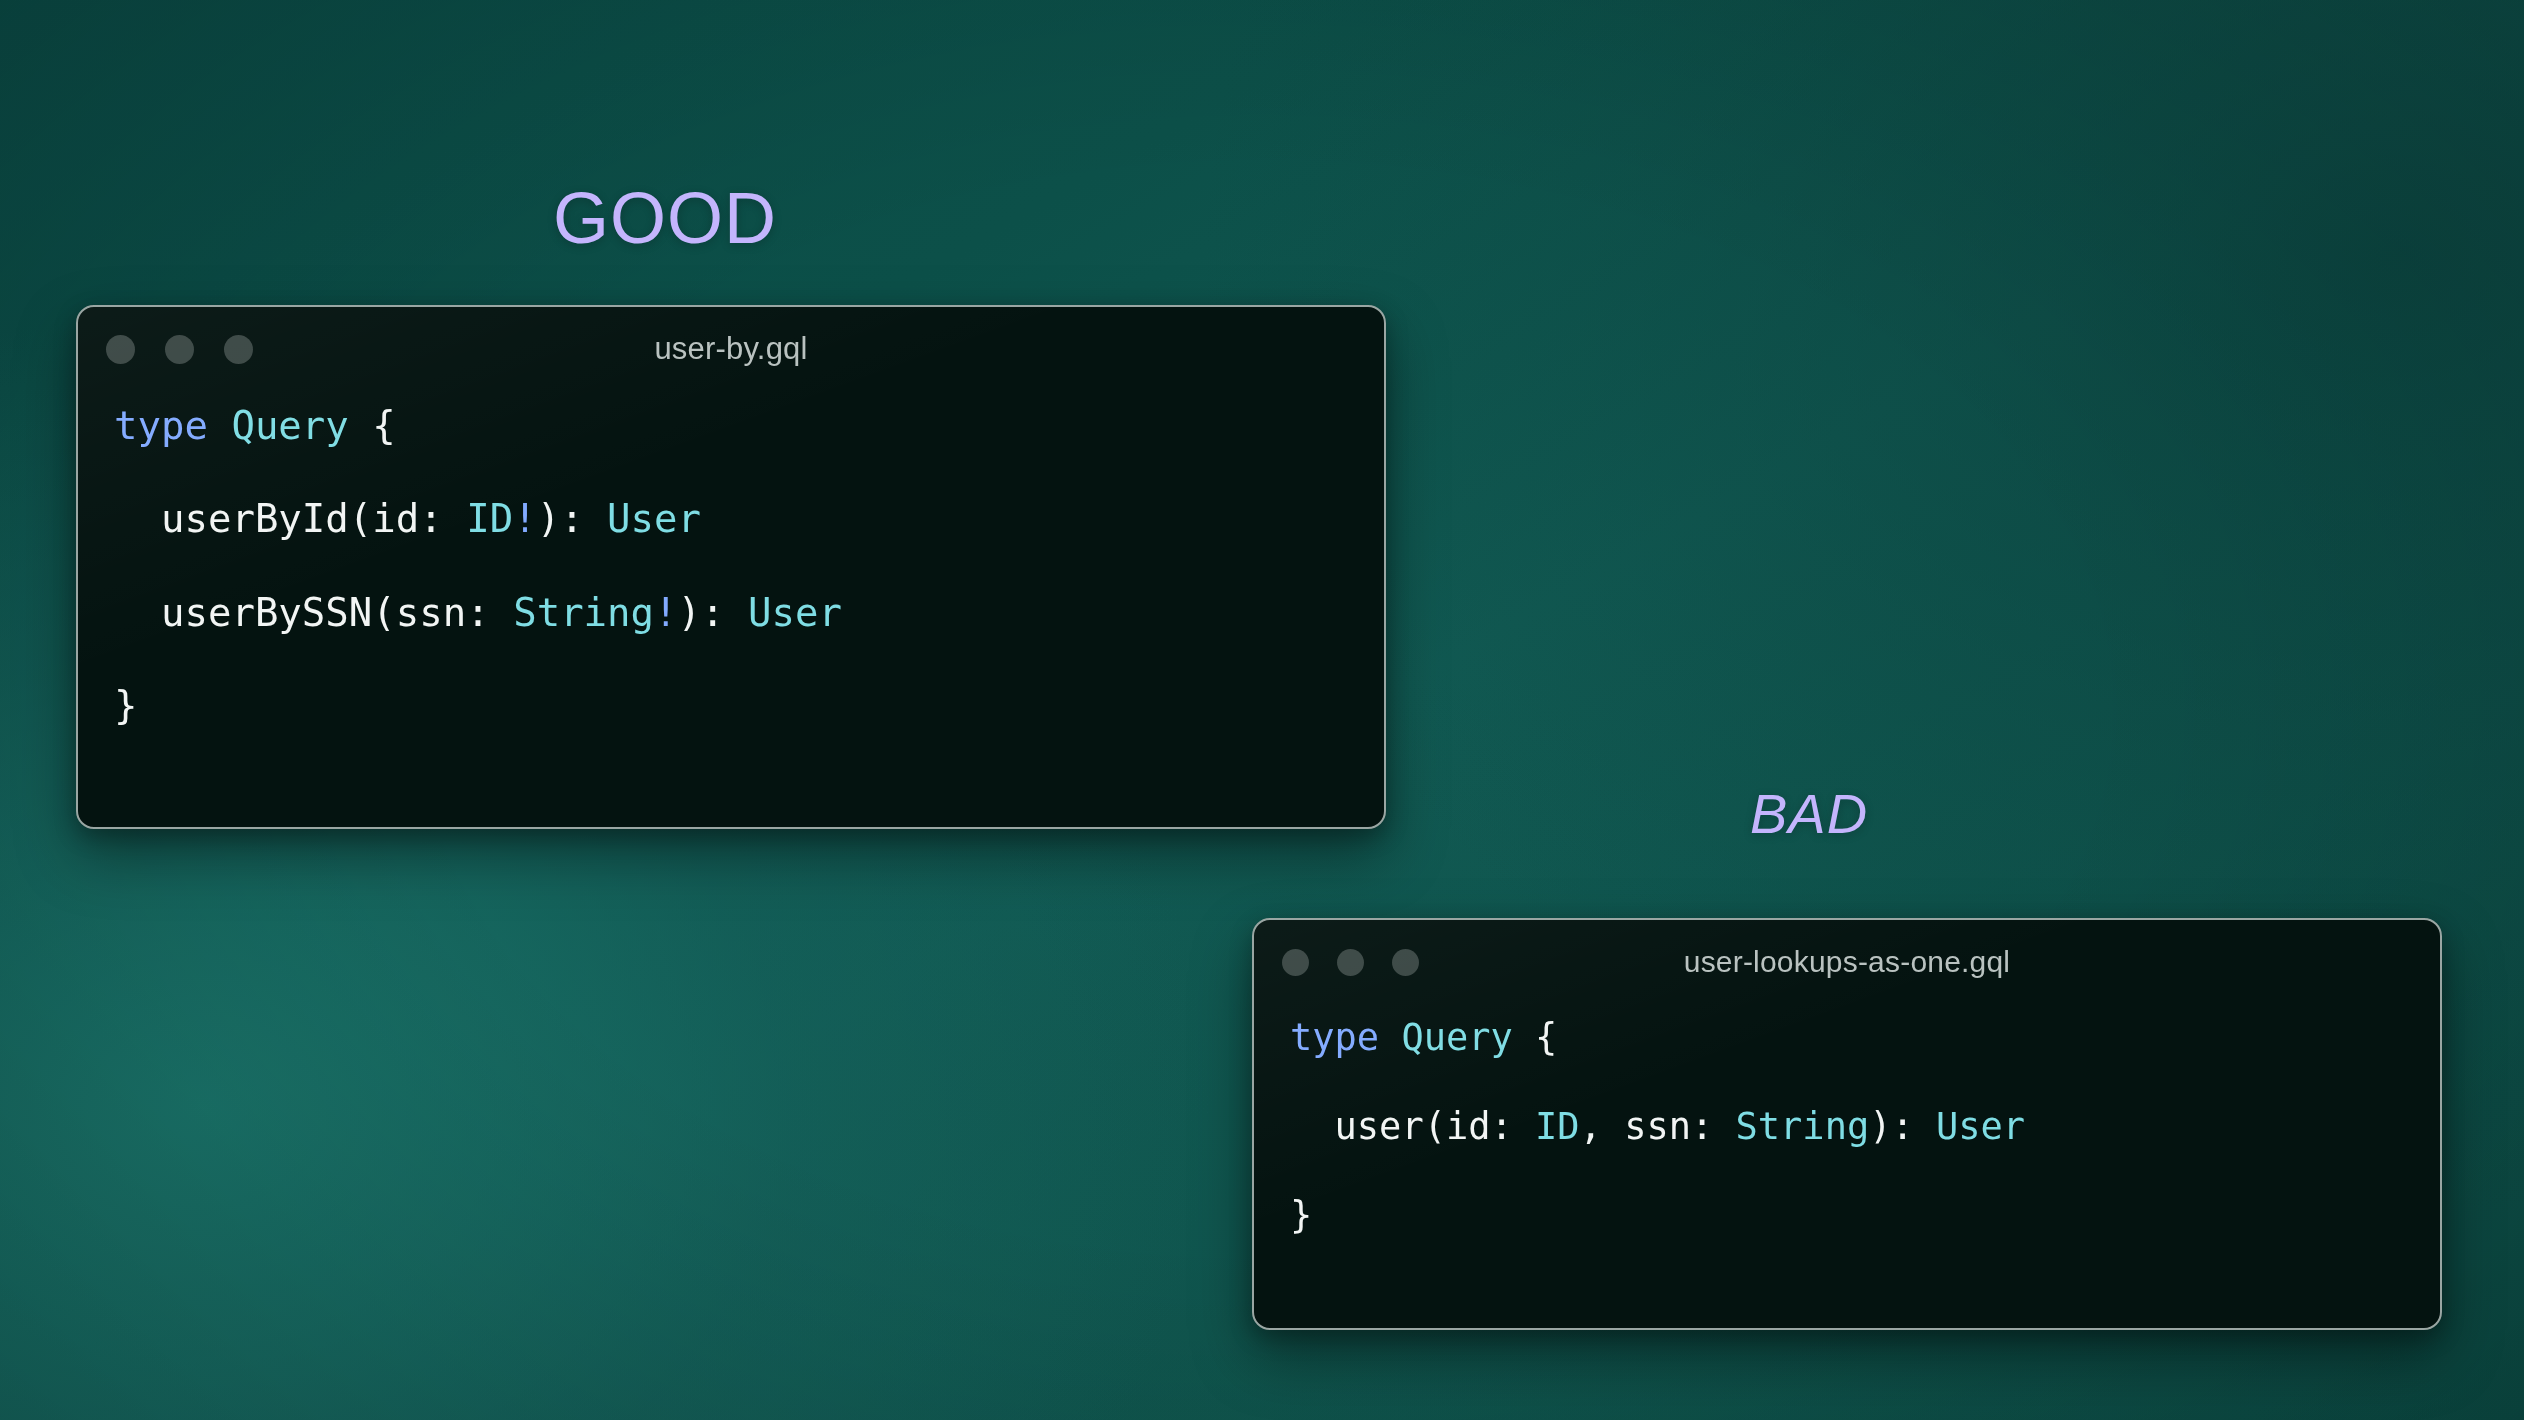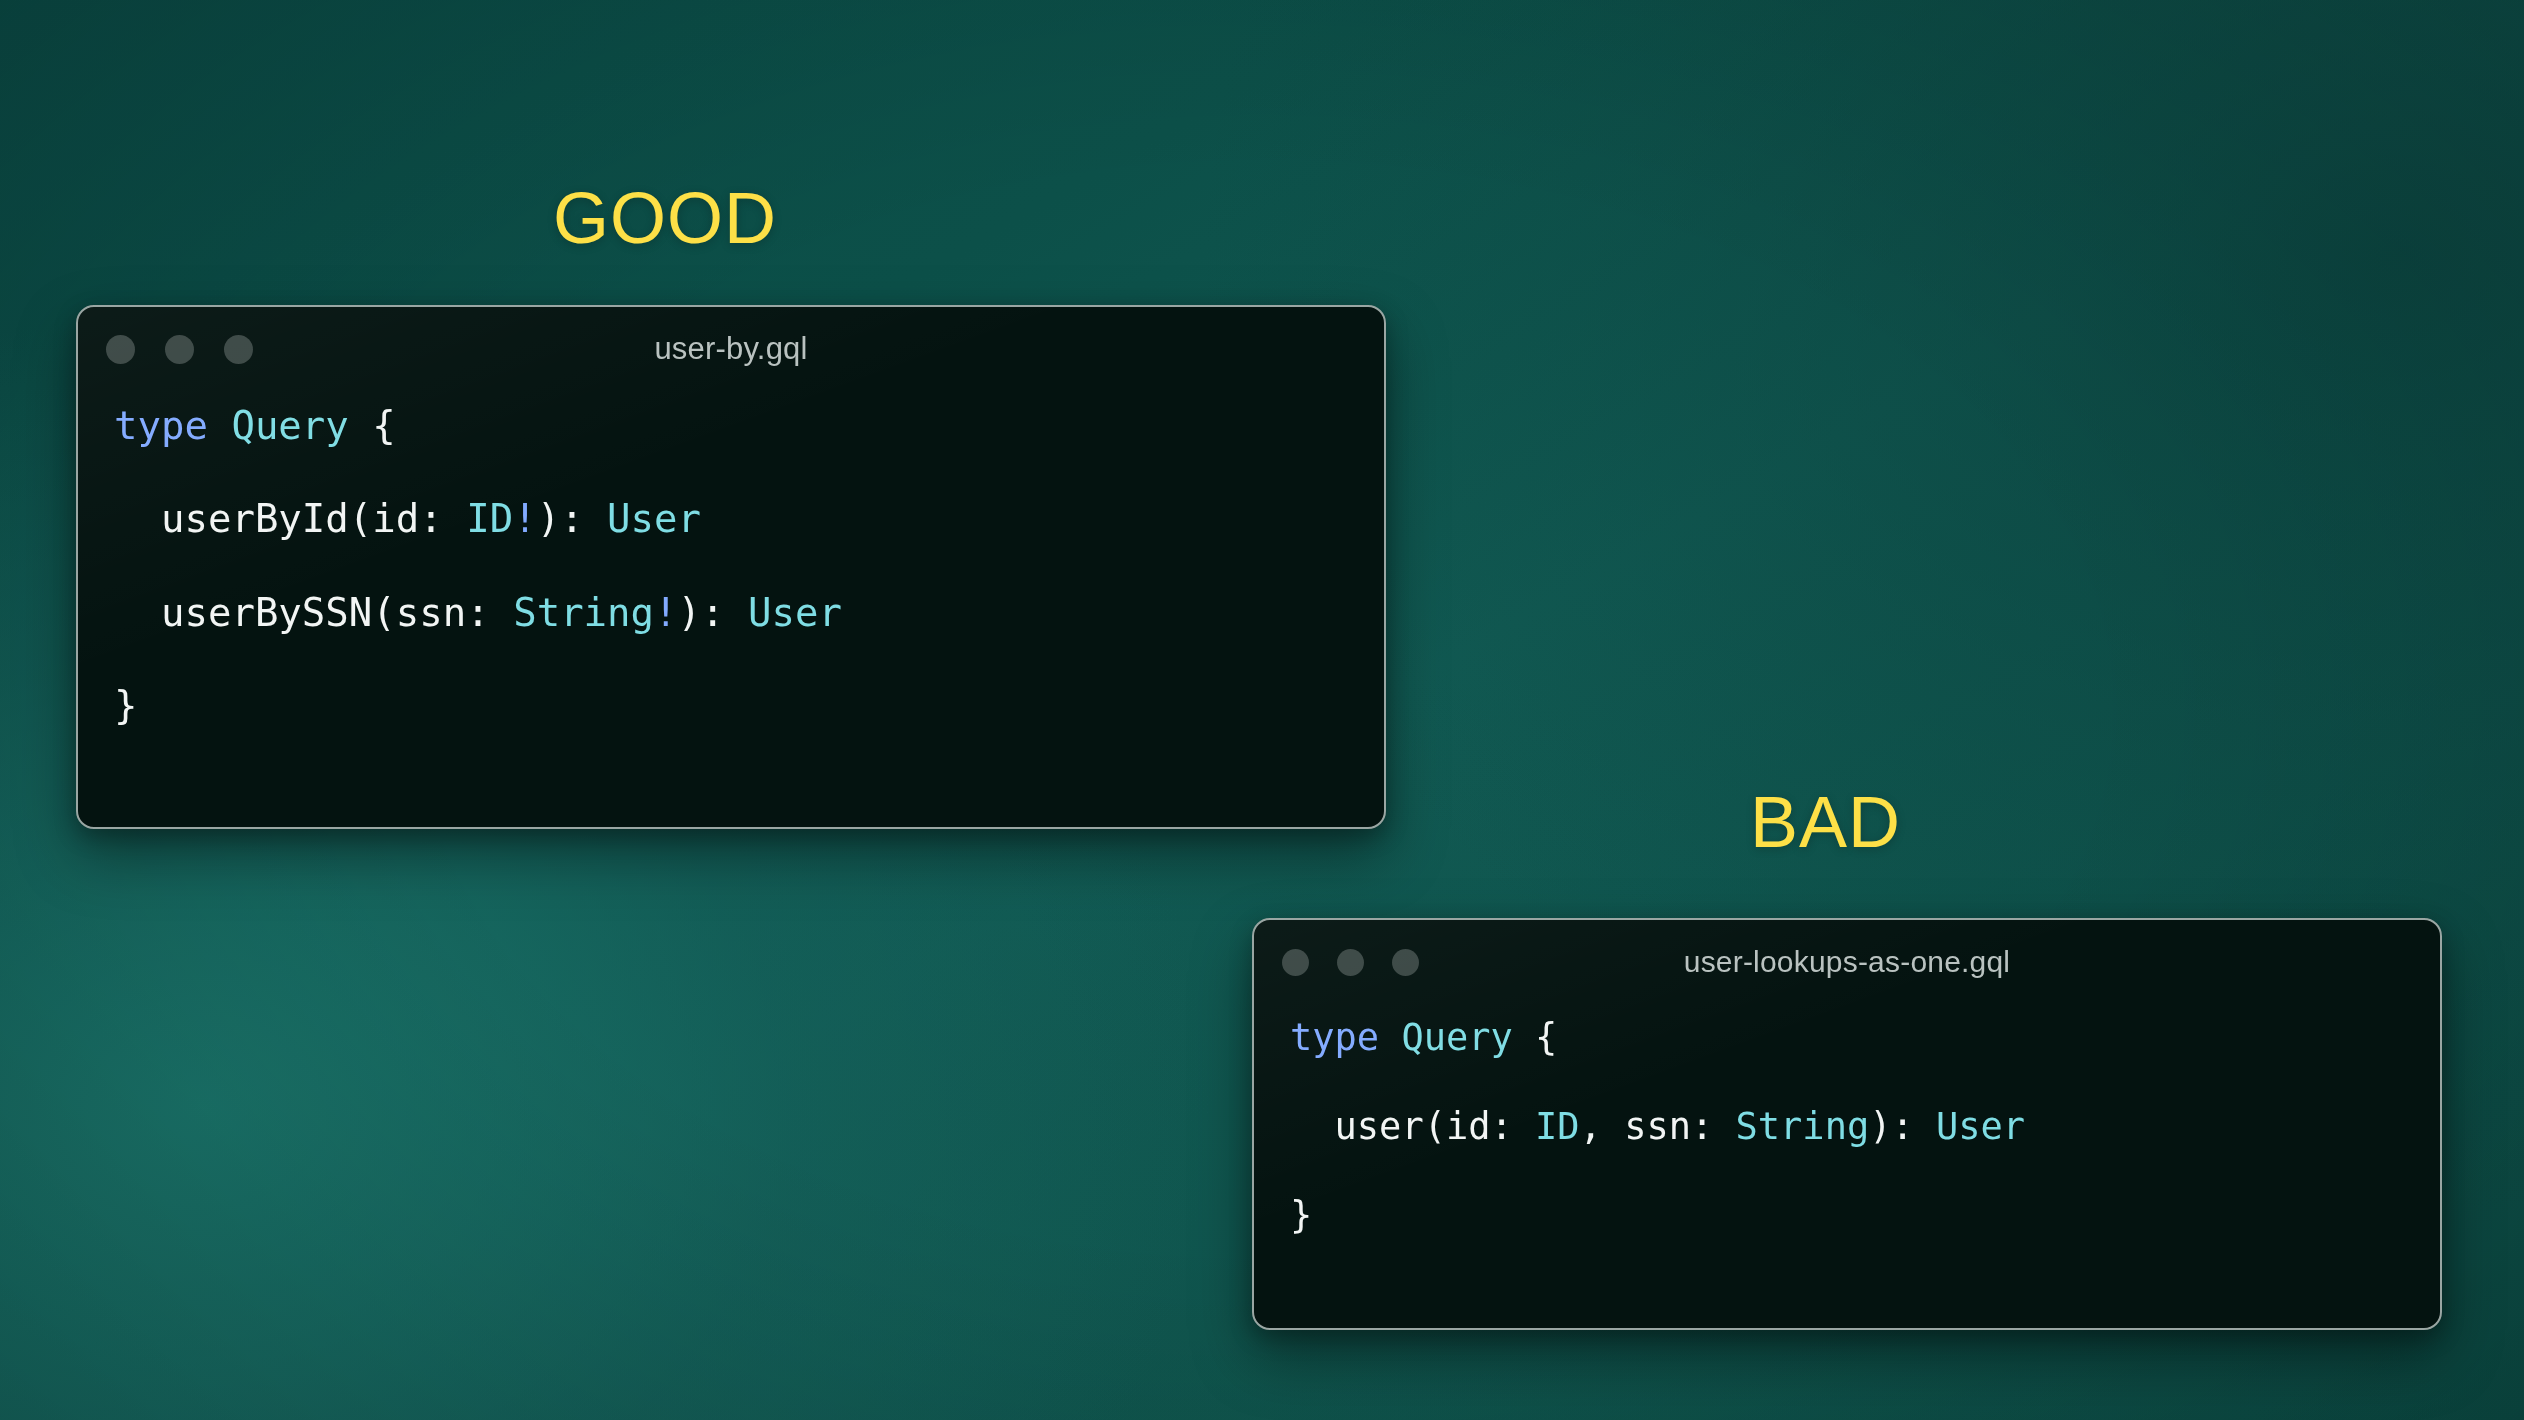--- a/index.html
+++ b/index.html
@@ -30,30 +30,30 @@
   #bg-vignette {
     position: absolute;
     inset: 0;
     background: radial-gradient(ellipse 1700px 1100px at 50% 50%, rgba(0,0,0,0) 48%, rgba(0,0,0,0.16) 100%);
     pointer-events: none;
   }
 
   
   .section-label {
     position: absolute;
-    color: #fde047;
+    color: #c4b5fd;
     font-family: "Liberation Sans", sans-serif;
     font-weight: 300;
     letter-spacing: 1px;
     line-height: 1;
     white-space: nowrap;
     text-shadow: 0 2px 10px rgba(0,0,0,0.22);
   }
   #label-good { left: 553px; top: 182px; font-size: 72px; }
-  #label-bad  { left: 1750px; top: 786px; font-size: 72px; }
+  #label-bad  { left: 1750px; top: 786px; font-size: 56px; font-style: italic; }
 
   
   .code-window {
     position: absolute;
     background: #041310;
     border: 2px solid #9aa6a3;
     border-radius: 18px;
     box-shadow:
       0 26px 60px rgba(0,0,0,0.40),
       0 8px 22px rgba(0,0,0,0.28);

